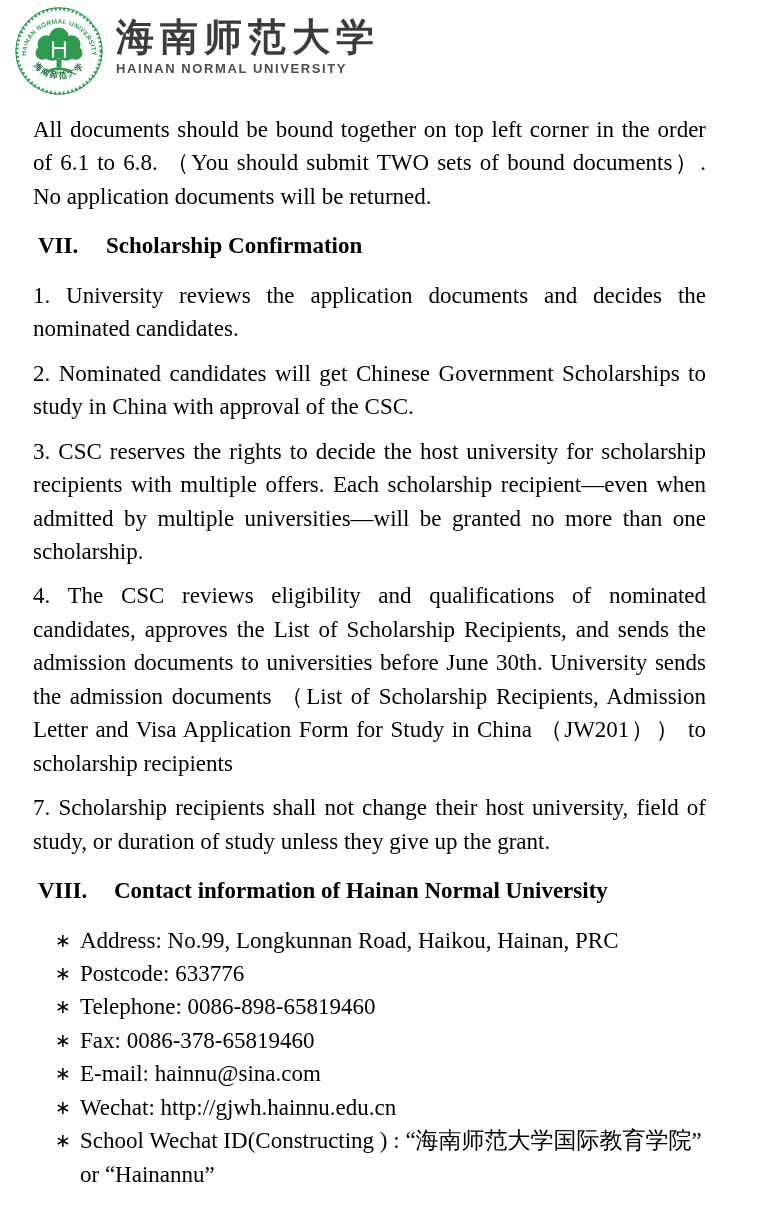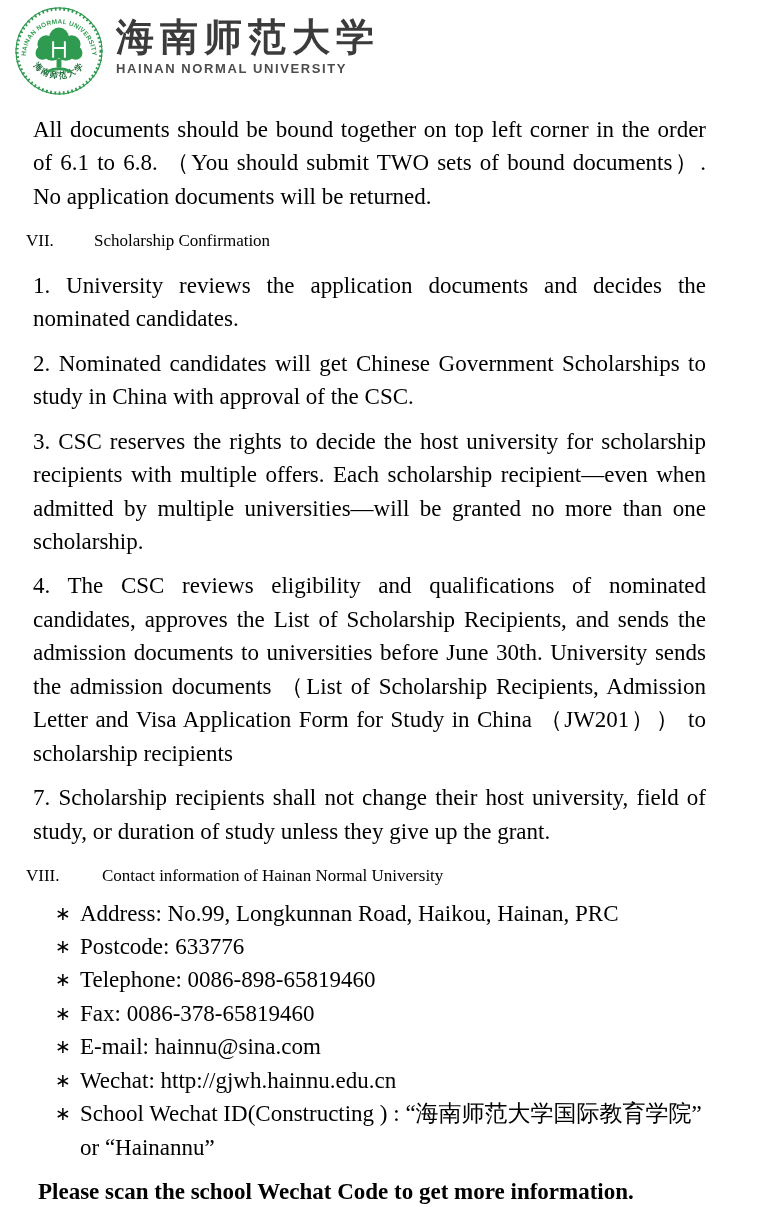--- a/index.html
+++ b/index.html
@@ -19,21 +19,21 @@
   }
   .en-name{
     font-size:13px;line-height:15px;letter-spacing:1.6px;color:#4c4c4c;font-weight:700;
     font-family:"Liberation Sans", sans-serif;margin-top:3px;
   }
 
   
   .content{padding:4px 60px 0 22px;font-size:23px;line-height:33.45px;}
   .content p{margin:11px;}
   .just{text-align:justify;text-align-last:left;}
-  .sec{font-size:17px;line-height:33.45px;margin:4px;font-weight:400;}
+  .sec{font-size:23px;line-height:33.45px;margin:16px;font-weight:700;}
   .hnum{display:inline-block;}
   .sec7 .hnum{width:68px;}
   .sec8 .hnum{width:76px;}
 
   ul.contacts{list-style:none;margin:0;padding:0;}
   ul.contacts li{display:flex;}
   .bullet{
     flex:0 0 25px;width:25px;margin-left:33px;
     font-family:"DejaVu Sans", sans-serif;font-size:19px;line-height:33.45px;
   }

